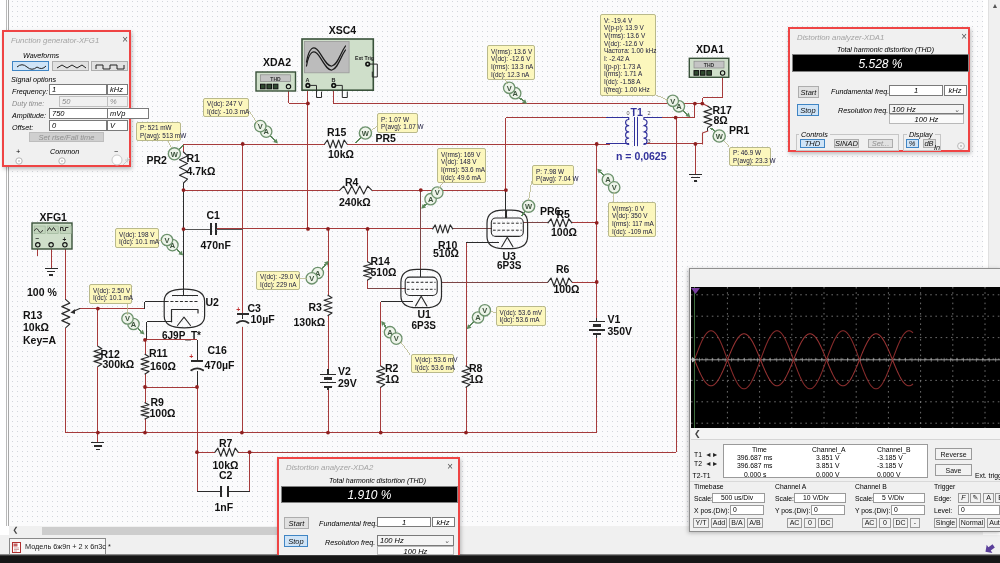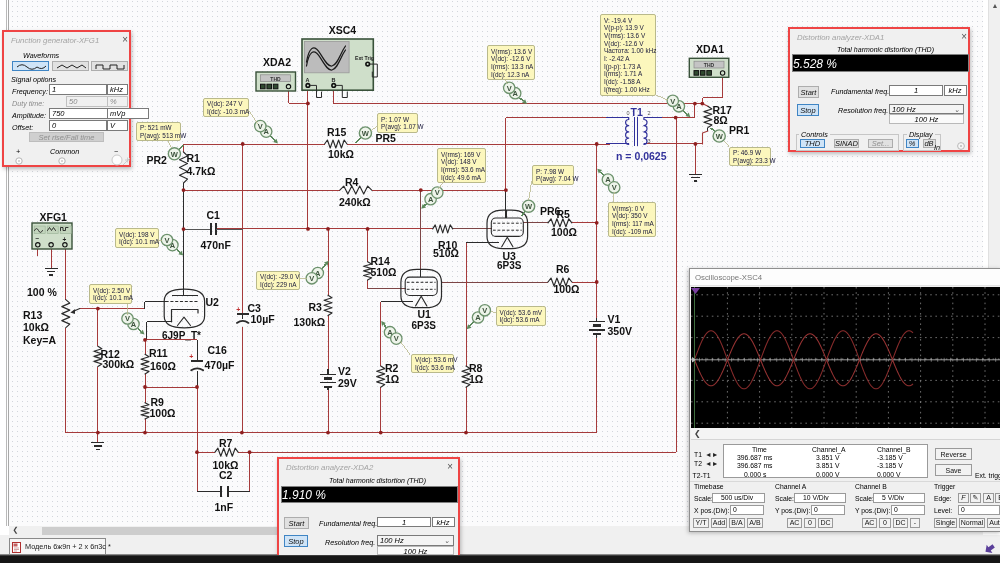--- a/index.html
+++ b/index.html
@@ -10,21 +10,21 @@
  background-size:5px 5px;background-position:1px 4px;}
 #leftedge{position:absolute;left:0;top:0;width:9px;height:526px;background:#ffffff;border-right:1px solid #a9a9a9;}
 #leftedge:before{content:"";position:absolute;left:6px;top:0;width:1px;height:526px;background:#b9b9b9;}
 svg{position:absolute;left:0;top:0;}
 #schem line{shape-rendering:crispEdges;}
 .ylab{position:absolute;background:#fcf7bd;border:1px solid #b9b98b;border-radius:2px;
  font-size:6.2px;line-height:7.7px;color:#17173a;padding:1.5px 2px 1px 3px;white-space:pre;z-index:5;}
 .dlg{position:absolute;background:#f0f0f0;border:2px solid #ef4444;box-shadow:1px 2px 4px rgba(0,0,0,0.25);z-index:20;font-style:italic;}
 .dtitle{position:absolute;left:7px;top:4px;font-size:7.8px;color:#a3a3a3;}
 .dx{position:absolute;font-size:10px;color:#555;}
-.blackdisp{position:absolute;background:#000;border:1px solid #808080;color:#fff;}
+.blackdisp{position:absolute;background:#000;border:1px solid #808080;color:#fff;text-align:center;}
 .btn{position:absolute;background:#e1e1e1;border:1px solid #adadad;font-size:7.5px;color:#111;
  text-align:center;}
 .btnsel{background:#cfe4f7;border:1px solid #3f85c4;}
 .inp{position:absolute;background:#fff;border:1px solid #7a7a7a;font-size:7.5px;color:#000;padding-left:2px;}
 .lbl{position:absolute;font-size:7.2px;color:#000;white-space:nowrap;}
 .grp{position:absolute;border:1px solid #c6c6c6;}
 #hscroll{position:absolute;left:9px;top:526px;width:974px;height:9px;background:#f0f0f0;z-index:3;}
 #hthumb{position:absolute;left:33px;top:0.5px;width:238px;height:8px;background:#cdcdcd;}
 #harrow{position:absolute;left:1px;top:0;width:11px;height:9px;color:#444;font-size:7px;line-height:8px;text-align:center;}
 #vscroll{position:absolute;left:988px;top:0;width:12px;height:268px;background:#f0f0f0;border-left:1px solid #e0e0e0;z-index:3;}
@@ -458,21 +458,21 @@
  <div class="btn" style="left:87px;top:29px;width:37px;height:10px;">
   <svg width="37" height="10">
         <path d="M4,7 L4,3 L11,3 L11,7 L18,7 L18,3 L25,3 L25,7 L32,7 L32,3" stroke="#222" stroke-width="1" fill="none"></path>
       </svg>
  </div>
  <div class="lbl" style="left:7px;top:42.5px;">Signal options</div>
  <div class="lbl" style="left:8px;top:54.5px;">Frequency:</div>
  <div class="inp" style="left:45px;top:52px;width:58px;height:10.5px;">1</div>
  <div class="inp" style="left:103px;top:52px;width:21px;height:10.5px;">kHz</div>
  <div class="lbl" style="left:8px;top:66.5px;color:#8a8a8a;">Duty time:</div>
- <div class="inp" style="left:62px;top:64px;width:58px;height:10.5px;background:#f0f0f0;color:#8a8a8a;border-color:#c0c0c0;">50</div>
+ <div class="inp" style="left:55px;top:64px;width:58px;height:10.5px;background:#f0f0f0;color:#8a8a8a;border-color:#c0c0c0;">50</div>
  <div class="inp" style="left:103px;top:64px;width:21px;height:10.5px;background:#f0f0f0;color:#8a8a8a;border-color:#c0c0c0;">%</div>
  <div class="lbl" style="left:8px;top:78.5px;">Amplitude:</div>
  <div class="inp" style="left:45px;top:76px;width:68px;height:10.5px;">750</div>
  <div class="inp" style="left:103px;top:76px;width:42px;height:10.5px;">mVp</div>
  <div class="lbl" style="left:8px;top:90.5px;">Offset:</div>
  <div class="inp" style="left:45px;top:88px;width:58px;height:10.5px;">0</div>
  <div class="inp" style="left:103px;top:88px;width:21px;height:10.5px;">V</div>
  <div class="btn" style="left:25px;top:99.5px;width:75px;height:10.5px;background:#cfcfcf;border-color:#bdbdbd;color:#8f8f8f;line-height:10px;">Set rise/Fall time</div>
  <div class="lbl" style="left:12px;top:115px;">+</div>
  <div class="lbl" style="left:46px;top:115px;">Common</div>
@@ -525,23 +525,20 @@
  <div class="lbl" style="left:40px;top:60px;">Fundamental freq.</div>
  <div class="inp" style="left:98px;top:57.5px;width:54px;height:10.5px;text-align:center;padding:0;">1</div>
  <div class="inp" style="left:152.5px;top:57.5px;width:23px;height:10.5px;text-align:center;padding:0;">kHz</div>
  <div class="btn btnsel" style="left:5px;top:76px;width:24px;height:12px;line-height:11px;">Stop</div>
  <div class="lbl" style="left:46px;top:78.5px;">Resolution freq.</div>
  <div class="inp" style="left:98px;top:76px;width:77px;height:10.5px;background:#f4f4f4;">100 Hz<span style="position:absolute;right:3px;top:0;color:#666;">⌄</span></div>
  <div class="inp" style="left:98px;top:86.5px;width:77px;height:9.5px;text-align:center;padding:0;background:#fafafa;border-color:#b9b9b9;">100 Hz</div>
 </div>
 
 <div id="osc">
- <div style="position:absolute;left:0;top:0;width:100%;height:17px;background:#fdfdfd;border-bottom:1px solid #e3e3e3;">
-  <span style="font-size:7.8px;color:#777;position:absolute;left:5px;top:4px;">Oscilloscope-XSC4</span>
- </div>
  <div style="position:absolute;left:1px;top:18px;width:310px;height:141px;background:#000;">
   <svg width="310" height="141" style="position:absolute;left:0;top:0;">
 <line x1="36.4" y1="0" x2="36.4" y2="143" stroke="#c6c6c6" stroke-width="0.55" stroke-dasharray="1.6,3.6"></line>
 <line x1="68.6" y1="0" x2="68.6" y2="143" stroke="#c6c6c6" stroke-width="0.55" stroke-dasharray="1.6,3.6"></line>
 <line x1="100.8" y1="0" x2="100.8" y2="143" stroke="#c6c6c6" stroke-width="0.55" stroke-dasharray="1.6,3.6"></line>
 <line x1="133.0" y1="0" x2="133.0" y2="143" stroke="#c6c6c6" stroke-width="0.55" stroke-dasharray="1.6,3.6"></line>
 <line x1="165.2" y1="0" x2="165.2" y2="143" stroke="#c6c6c6" stroke-width="0.55" stroke-dasharray="1.6,3.6"></line>
 <line x1="197.4" y1="0" x2="197.4" y2="143" stroke="#c6c6c6" stroke-width="0.55" stroke-dasharray="1.6,3.6"></line>
 <line x1="229.6" y1="0" x2="229.6" y2="143" stroke="#c6c6c6" stroke-width="0.55" stroke-dasharray="1.6,3.6"></line>
 <line x1="261.8" y1="0" x2="261.8" y2="143" stroke="#c6c6c6" stroke-width="0.55" stroke-dasharray="1.6,3.6"></line>

